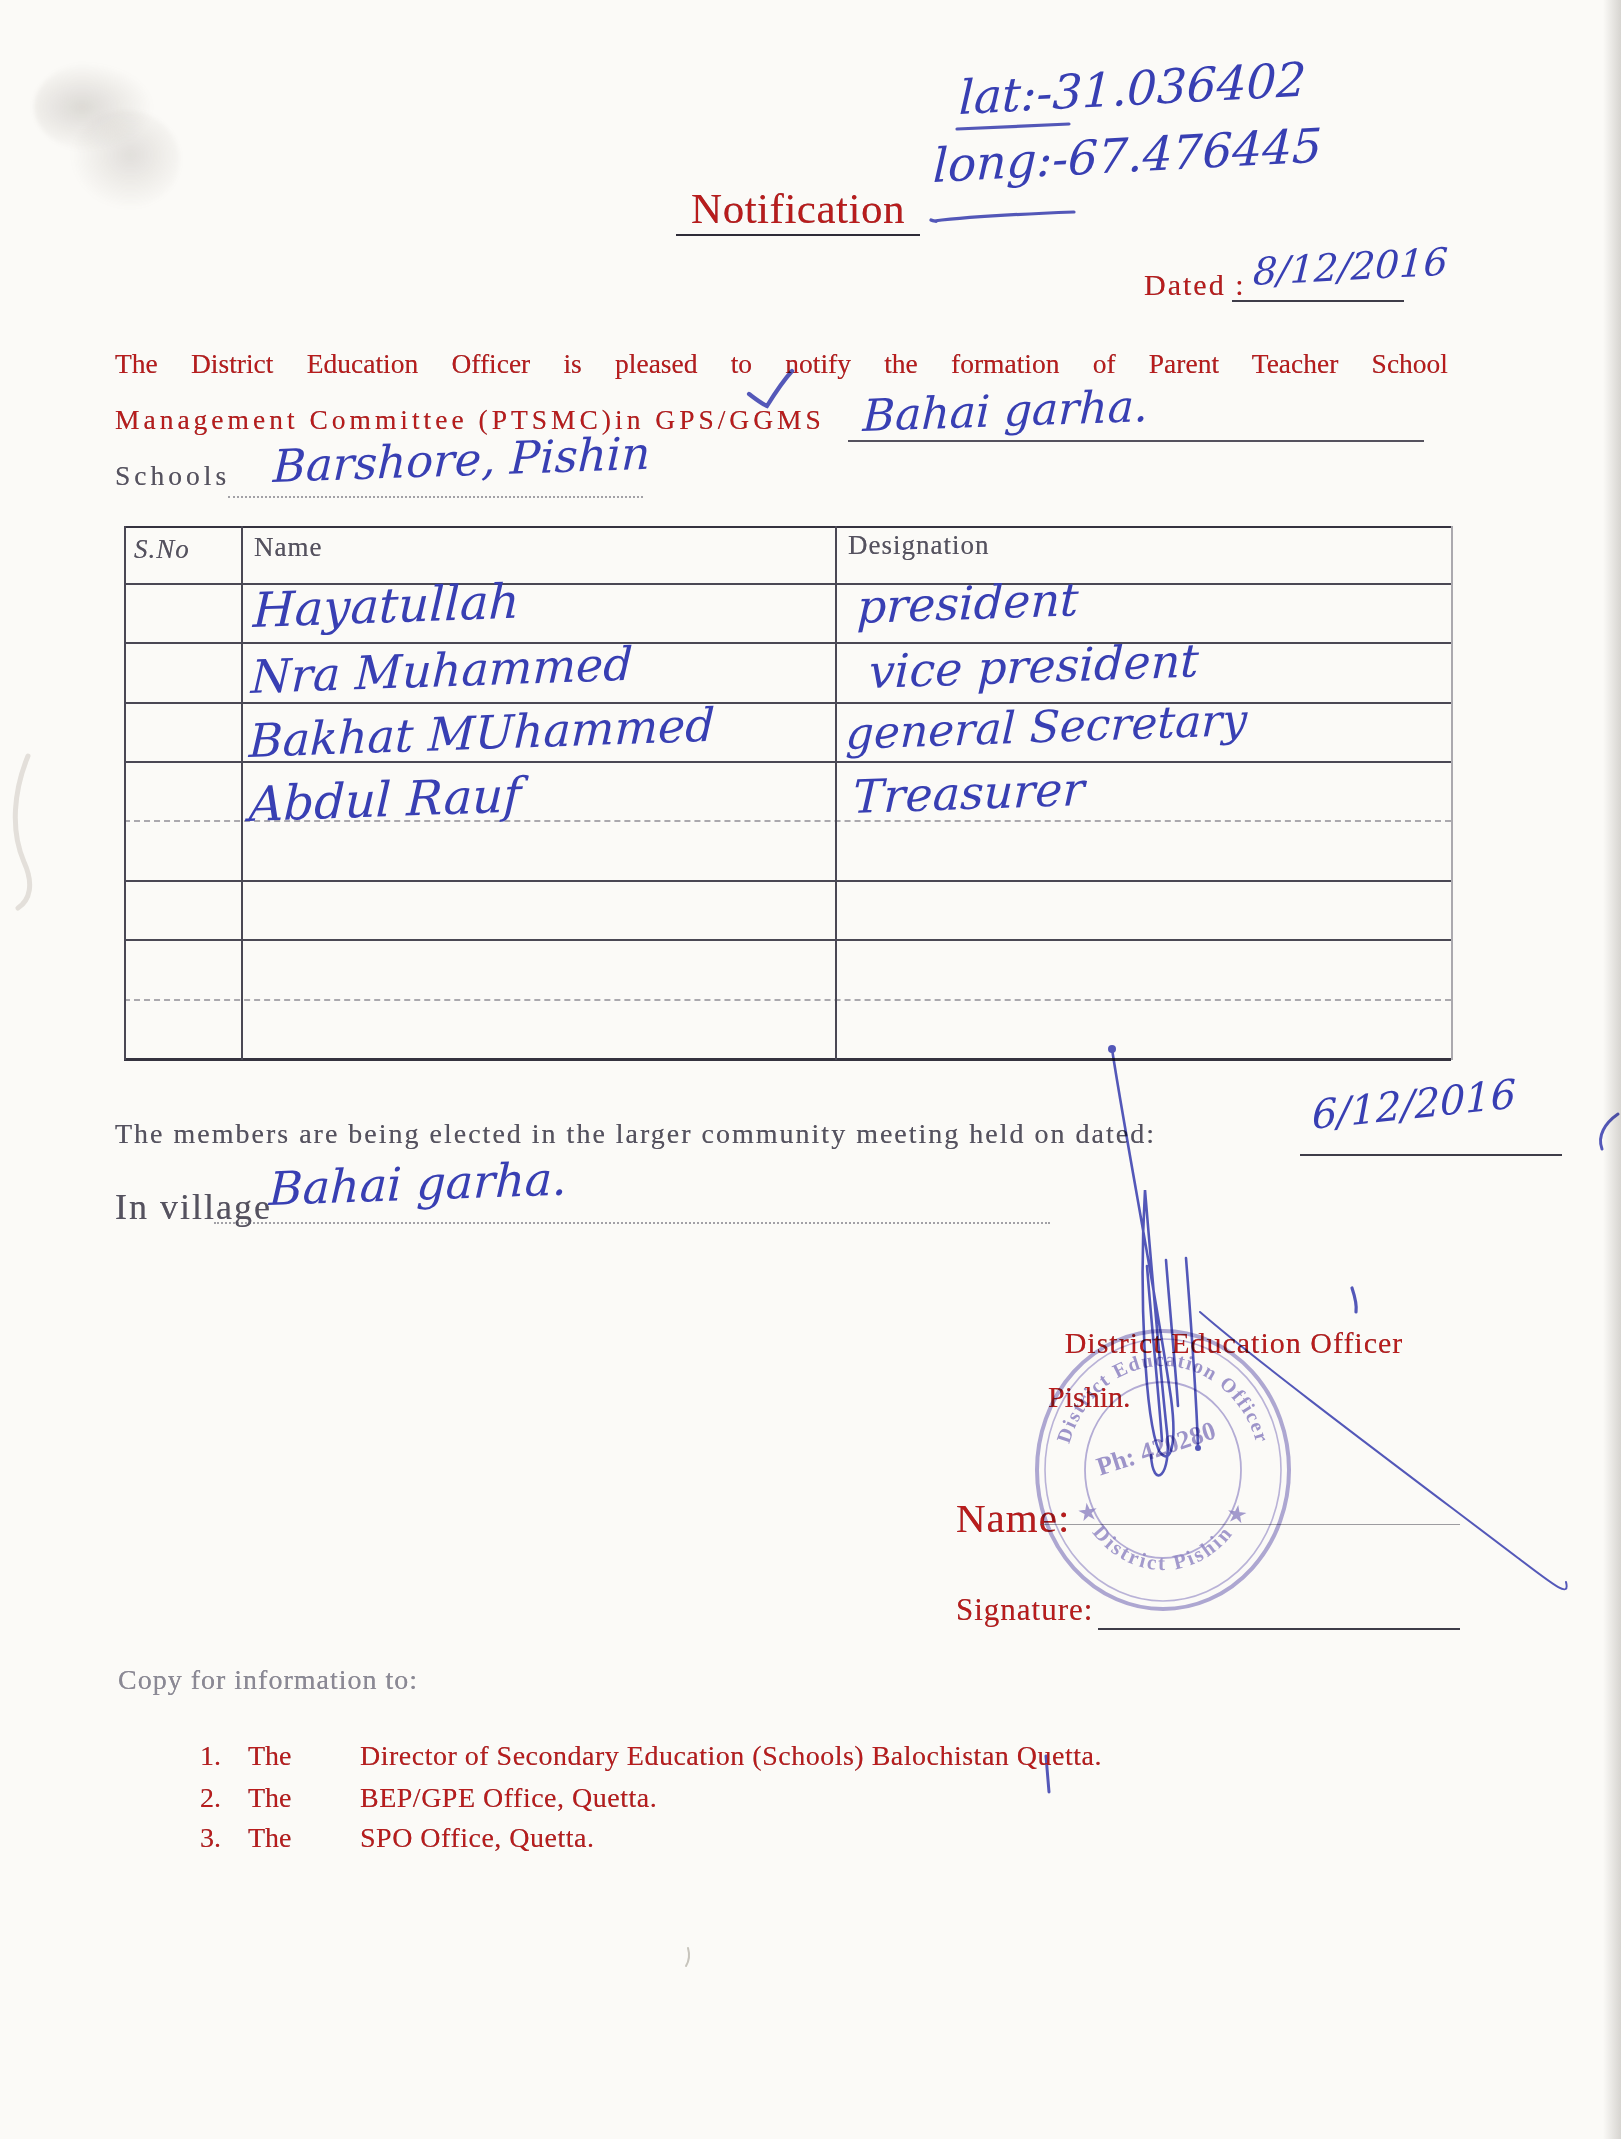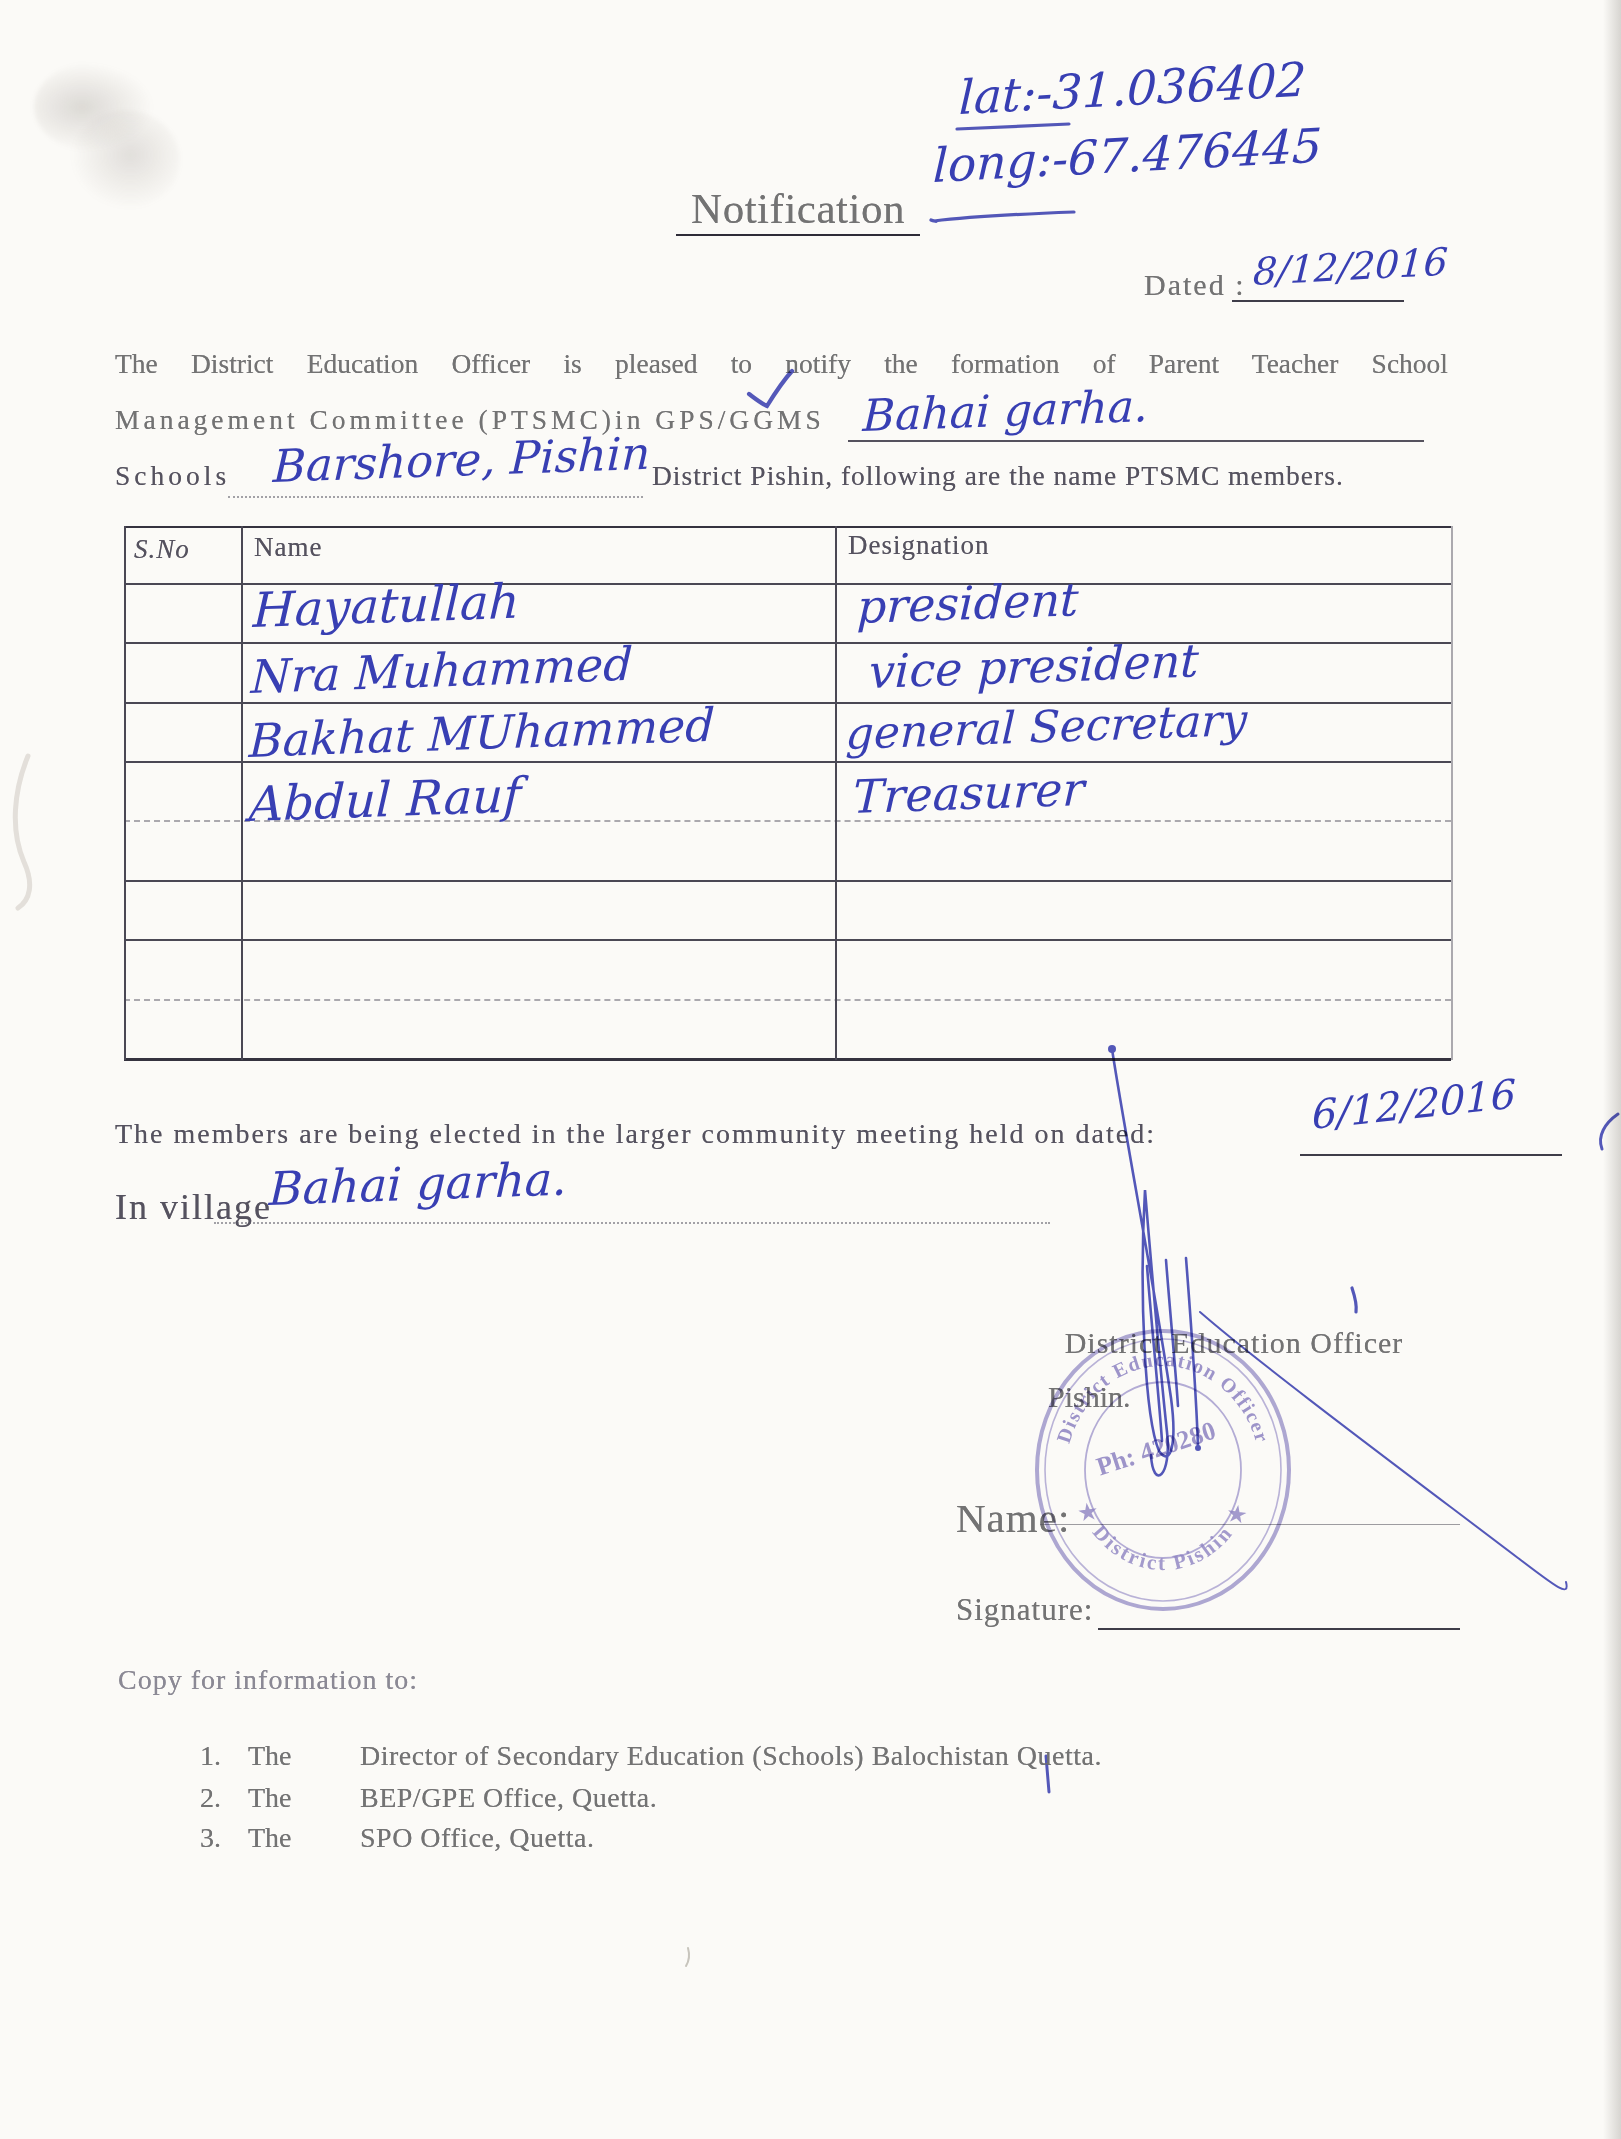--- a/index.html
+++ b/index.html
@@ -2,21 +2,21 @@
 <html><head>
 <meta charset="utf-8">
 <style>
   html,body{margin:0;padding:0;background:#e8e6e2;}
   #page{
     position:relative;width:1621px;height:2139px;margin:0 auto;
     background:#fbfaf7;overflow:hidden;
     font-family:"Liberation Serif",serif;
   }
   .abs{position:absolute;}
-  .printed{font-family:"Liberation Serif",serif;color:#737373;text-shadow:0 0 .6px rgba(59,57,70,.55);}
+  .printed{font-family:"Liberation Serif",serif;color:#b91c1c;text-shadow:0 0 .6px rgba(59,57,70,.55);}
   .faded{color:#55525f;}
   .vfaded{color:#8b8995;}
   .hw{
     font-family:"DejaVu Serif",serif;font-style:italic;color:#383fb3;
     white-space:nowrap;transform:rotate(-2deg) skewX(-4deg);transform-origin:left bottom;
   }
   .rule{border-bottom:2px solid #55525e;}
   .rule-dark{border-bottom:2px solid #3f3d49;}
   .rule-dot{border-bottom:2px dotted rgba(90,88,100,.55);}
   .tline{background:#4a4854;height:1.5px;}
@@ -47,21 +47,20 @@
 
   <div class="abs printed" style="left:115px;top:404px;font-size:27.5px;letter-spacing:4px;">Management Committee (PTSMC)in GPS/GGMS</div>
 
   <div class="abs printed" style="left:115px;top:348px;width:1333px;font-size:27.5px;text-align:justify;text-align-last:justify;">The District Education Officer is pleased to notify the formation of Parent Teacher School</div>
   <div class="abs rule" style="left:848px;top:410px;width:576px;height:30px;"></div>
   <div class="abs hw" style="left:862px;top:390px;font-size:44px;">Bahai garha.</div>
 
   <div class="abs printed faded" style="left:115px;top:460px;font-size:27.5px;letter-spacing:4px;">Schools</div>
   <div class="abs rule-dot" style="left:228px;top:466px;width:415px;height:30px;"></div>
   <div class="abs hw" style="left:272px;top:440px;font-size:45px;">Barshore, Pishin</div>
-  <div class="abs printed faded" style="left:652px;top:460px;font-size:27.5px;letter-spacing:1px;">District Pishin, following are the name PTSMC members.</div>
 
   <div>
 
     <div class="abs tline-dark" style="left:124px;top:526px;width:1327px;height:2px;"></div>
     <div class="abs tline" style="left:124px;top:583px;width:1327px;"></div>
     <div class="abs tline" style="left:124px;top:642px;width:1327px;"></div>
     <div class="abs tline" style="left:124px;top:702px;width:1327px;"></div>
     <div class="abs tline" style="left:124px;top:761px;width:1327px;"></div>
     <div class="abs tline-dash" style="left:124px;top:820px;width:1327px;"></div>
     <div class="abs tline" style="left:124px;top:880px;width:1327px;"></div>

